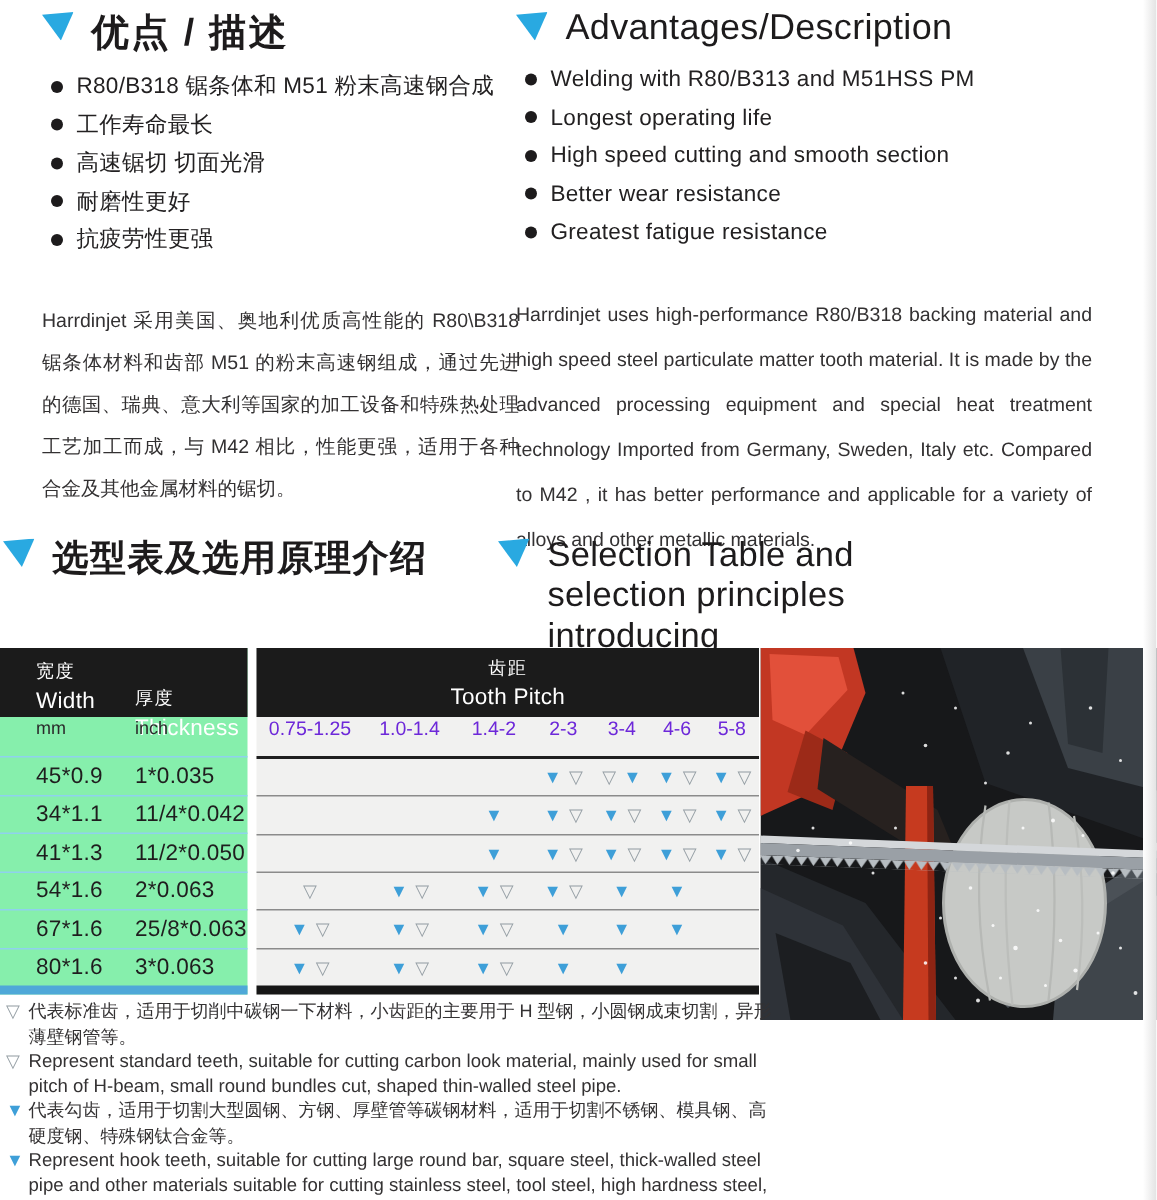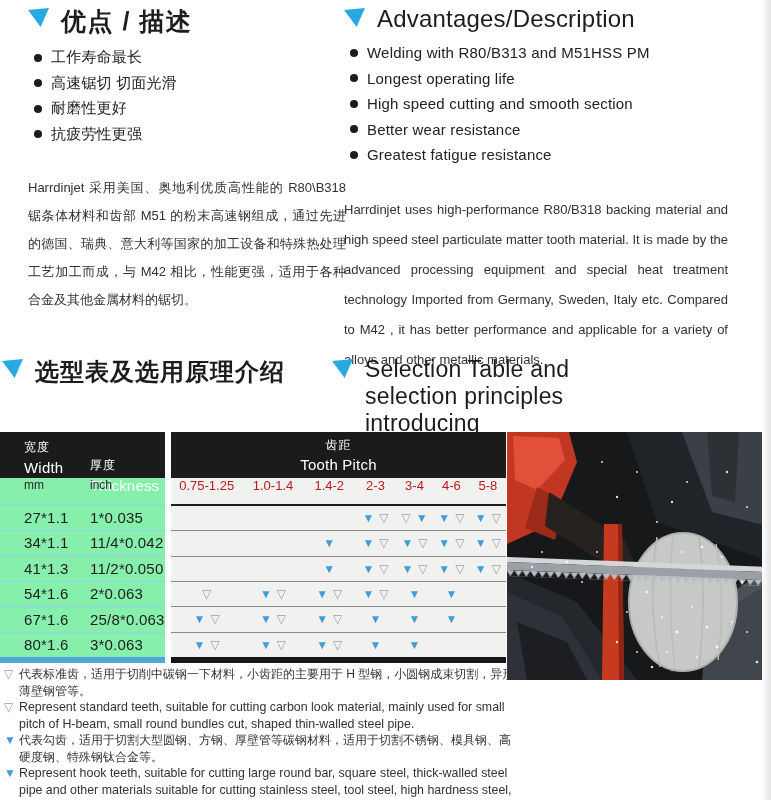--- a/index.html
+++ b/index.html
@@ -61,21 +61,21 @@
   .rrow{border-bottom:1px solid #8b8b8b}
   .tbody .lrow:last-child,.tbody .rrow:last-child{border-bottom:none}
   .pcell{display:flex;align-items:center;justify-content:center;gap:5px;box-sizing:border-box}
   .pcell:nth-child(1){width:21.3%}
   .pcell:nth-child(2){width:18.3%}
   .pcell:nth-child(3){width:15.3%}
   .pcell:nth-child(4){width:12.3%}
   .pcell:nth-child(5){width:11%}
   .pcell:nth-child(6){width:11%}
   .pcell:nth-child(7){width:10.8%}
-  .phead{font-size:13px;color:#b91c1c}
+  .phead{font-size:13px;color:#6d28d9}
   .tri{font-size:12px;line-height:1}
   .tri-filled{color:var(--triangle-blue,#3E9FD8)}
   .tri-outline{color:var(--triangle-outline,#97A0A6)}
   .barrow{height:6px;flex:none}
   .sub-left .barrow{background:var(--bar-blue,#4FA8D8)}
   .sub-right .barrow{background:#161616}
 
   
   .photo{position:absolute;left:507px;top:432px;width:264px;height:248px}
   .photo svg{display:block;width:100%;height:100%}
@@ -92,20 +92,24 @@
 <body>
 
 <div class="page">
 
   <section class="adv zh">
     <div class="heading">
       <span class="flag"></span>
       <h1 class="title-zh">优点 / 描述</h1>
     </div>
     <ul class="bullets">
+        <li>
+          <span class="dot"></span>
+          <span class="bl">R80/B318 锯条体和 M51 粉末高速钢合成</span>
+        </li>
         <li>
           <span class="dot"></span>
           <span class="bl">工作寿命最长</span>
         </li>
         <li>
           <span class="dot"></span>
           <span class="bl">高速锯切 切面光滑</span>
         </li>
         <li>
           <span class="dot"></span>
@@ -173,21 +177,21 @@
           <span class="zh">厚度</span>
           <span class="en">Thickness</span>
         </div>
       </div>
       <div class="subhdr">
         <span class="cw unit">mm</span>
         <span class="ct unit">inch</span>
       </div>
       <div class="tbody">
           <div class="lrow">
-            <span class="cw">27*1.1</span>
+            <span class="cw">45*0.9</span>
             <span class="ct">1*0.035</span>
           </div>
           <div class="lrow">
             <span class="cw">34*1.1</span>
             <span class="ct">11/4*0.042</span>
           </div>
           <div class="lrow">
             <span class="cw">41*1.3</span>
             <span class="ct">11/2*0.050</span>
           </div>

